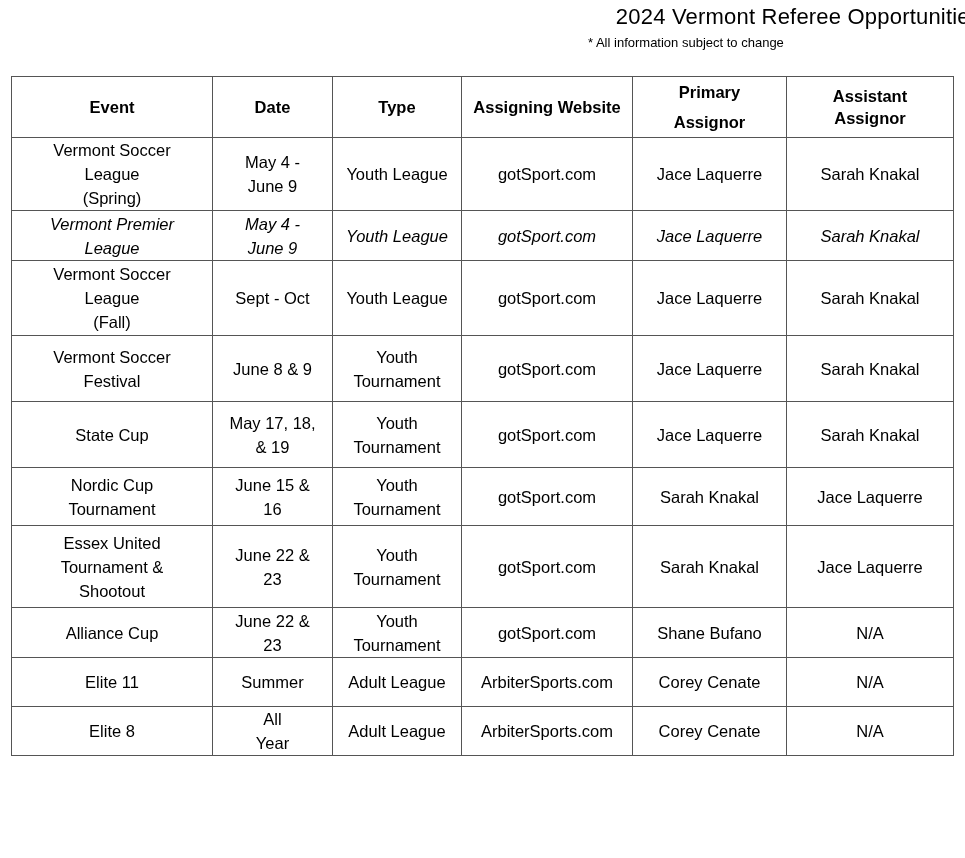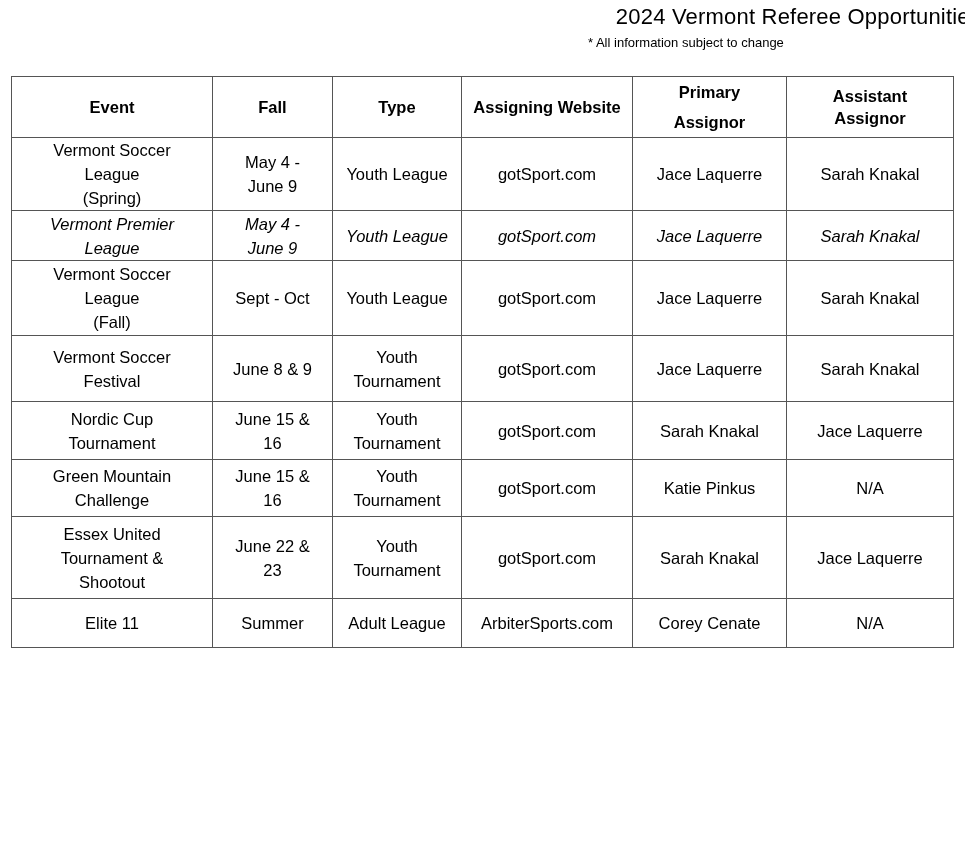--- a/index.html
+++ b/index.html
@@ -25,21 +25,21 @@
     <col style="width:201px">
       <col style="width:120px">
       <col style="width:129px">
     <col style="width:171px">
       <col style="width:154px">
       <col style="width:167px">
   </colgroup>
   <thead>
     <tr style="height:50px">
       <th>Event</th>
-      <th>Fall</th>
+      <th>Date</th>
       <th>Type</th>
       <th>Assigning Website</th>
       <th style="white-space:pre-line;line-height:30px">Primary
 Assignor</th>
       <th style="white-space:pre-line;line-height:22px">Assistant
 Assignor</th>
     </tr>
   </thead>
   <tbody id="tbody">
       <tr style="height: 73px;">
@@ -76,56 +76,74 @@
       <tr style="height: 66px;">
         <td>Vermont Soccer
 Festival</td>
         <td>June 8 &amp; 9</td>
         <td>Youth
 Tournament</td>
         <td>gotSport.com</td>
         <td>Jace Laquerre</td>
         <td>Sarah Knakal</td>
       </tr>
+      <tr style="height: 66px;">
+        <td>State Cup</td>
+        <td>May 17, 18,
+&amp; 19</td>
+        <td>Youth
+Tournament</td>
+        <td>gotSport.com</td>
+        <td>Jace Laquerre</td>
+        <td>Sarah Knakal</td>
+      </tr>
       <tr style="height: 58px;">
         <td>Nordic Cup
 Tournament</td>
         <td>June 15 &amp;
 16</td>
         <td>Youth
 Tournament</td>
         <td>gotSport.com</td>
         <td>Sarah Knakal</td>
         <td>Jace Laquerre</td>
-      </tr>
-      <tr style="height: 57px;">
-        <td>Green Mountain
-Challenge</td>
-        <td>June 15 &amp;
-16</td>
-        <td>Youth
-Tournament</td>
-        <td>gotSport.com</td>
-        <td>Katie Pinkus</td>
-        <td>N/A</td>
       </tr>
       <tr style="height: 82px;">
         <td>Essex United
 Tournament &amp;
 Shootout</td>
         <td>June 22 &amp;
 23</td>
         <td>Youth
 Tournament</td>
         <td>gotSport.com</td>
         <td>Sarah Knakal</td>
         <td>Jace Laquerre</td>
       </tr>
+      <tr style="height: 50px;">
+        <td>Alliance Cup</td>
+        <td>June 22 &amp;
+23</td>
+        <td>Youth
+Tournament</td>
+        <td>gotSport.com</td>
+        <td>Shane Bufano</td>
+        <td>N/A</td>
+      </tr>
       <tr style="height: 49px;">
         <td>Elite 11</td>
         <td>Summer</td>
+        <td>Adult League</td>
+        <td>ArbiterSports.com</td>
+        <td>Corey Cenate</td>
+        <td>N/A</td>
+      </tr>
+      <tr style="height: 49px;">
+        <td>Elite 8</td>
+        <td>All
+Year</td>
         <td>Adult League</td>
         <td>ArbiterSports.com</td>
         <td>Corey Cenate</td>
         <td>N/A</td>
       </tr>
     </tbody>
 </table>
 
 </body></html>

